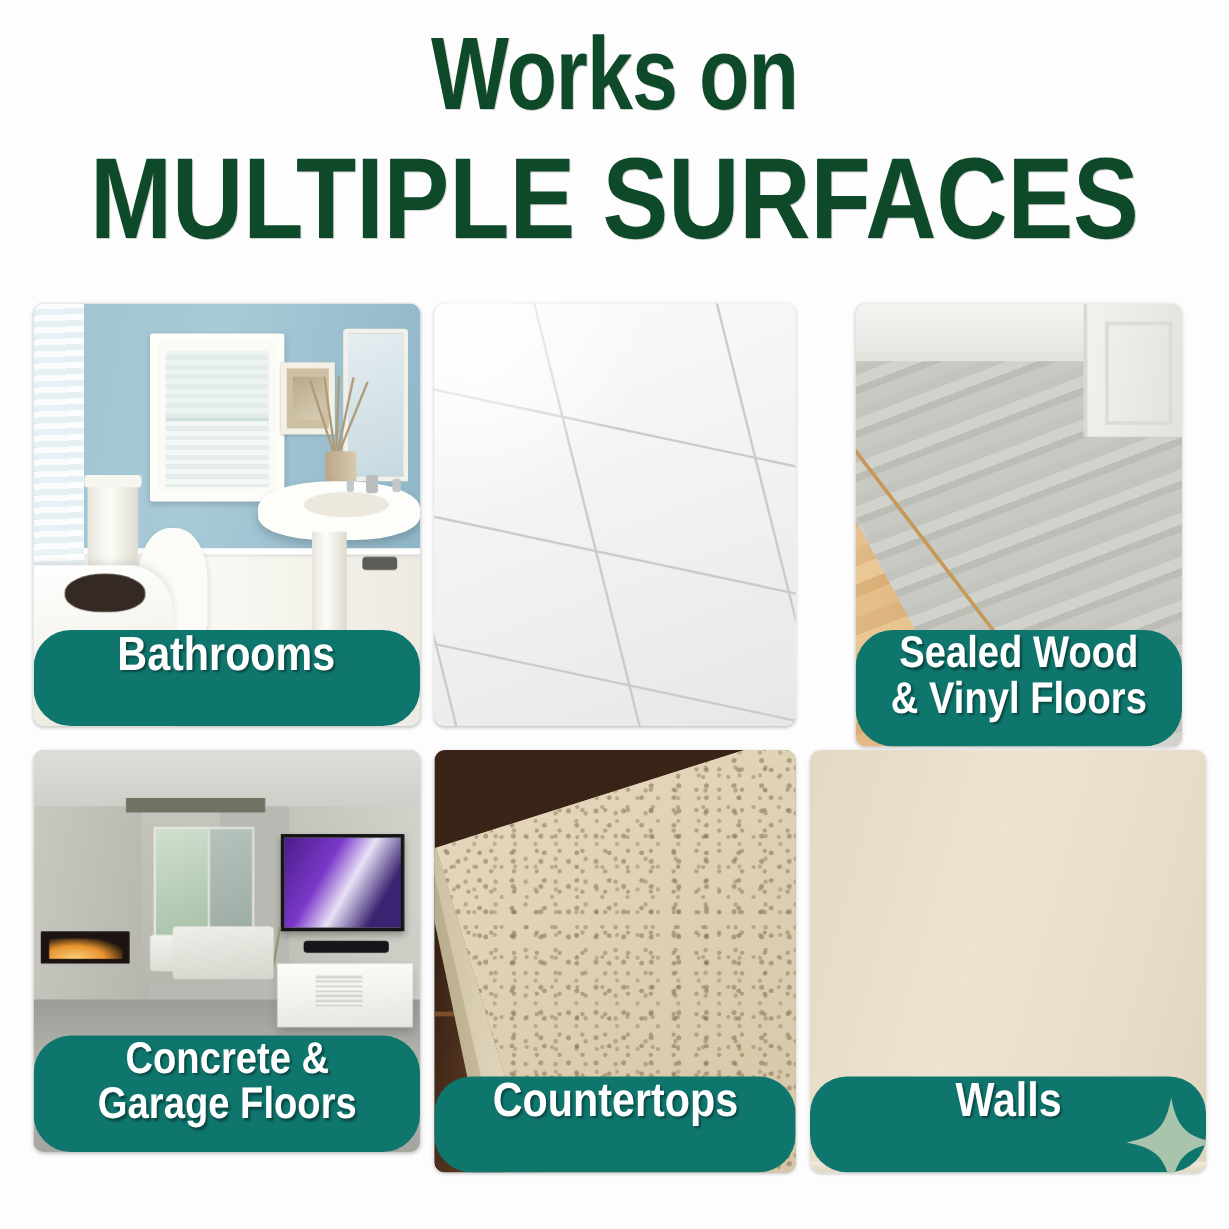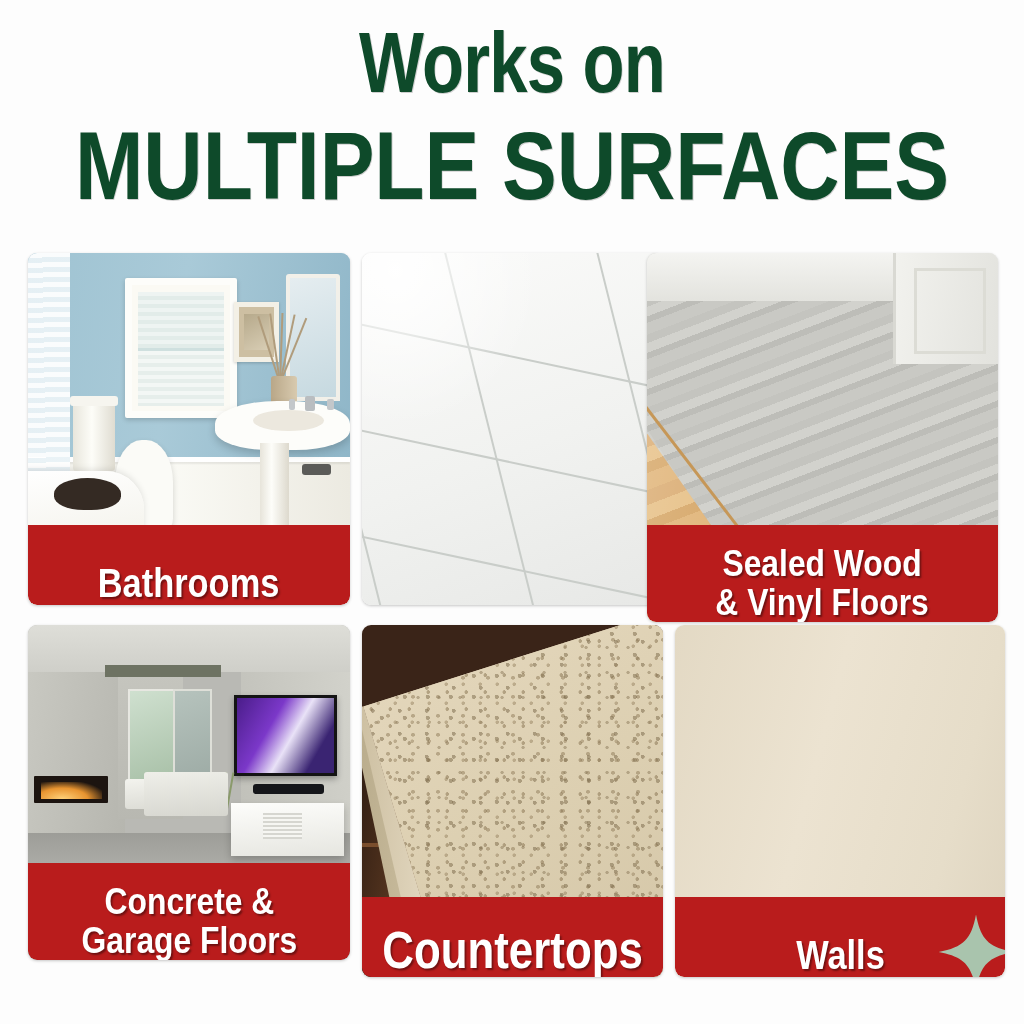--- a/index.html
+++ b/index.html
@@ -60,53 +60,54 @@
     box-shadow: 0 1px 3px rgba(0,0,0,0.22);
   }
   .cell-photo {
     position: absolute;
     left: 0; top: 0; right: 0; bottom: 0;
     overflow: hidden;
   }
   .cell-label {
     position: absolute;
     left: 0; right: 0; bottom: 0;
-    background: #b91c1c;
+    background: #0f766e;
     color: #ffffff;
     font-weight: bold;
     text-align: center;
     display: flex;
-    align-items: flex-end;
+    align-items: flex-start;
     justify-content: center;
     border-bottom-left-radius: 9px;
     border-bottom-right-radius: 9px;
     z-index: 5;
+    border-radius: 31px;
   }
   .cell-label span {
     display: block;
     transform: scaleX(0.86);
     transform-origin: 50% 50%;
     text-shadow: 2px 2px 2px rgba(0,0,0,0.40);
     line-height: 1.04;
     white-space: pre-line;
   }
 
   
   #cell-bathrooms  { left:28px;  top:253px; width:322px; height:352px; }
   #cell-tilegrout  { left:362px; top:253px; width:301px; height:352px; }
-  #cell-sealedwood { left:647px; top:253px; width:351px; height:369px; }
+  #cell-sealedwood { left:713px; top:253px; width:272px; height:369px; }
   #cell-concrete   { left:28px;  top:625px; width:322px; height:335px; }
   #cell-counter    { left:362px; top:625px; width:301px; height:352px; }
   #cell-walls      { left:675px; top:625px; width:330px; height:352px; }
 
   #cell-bathrooms  .cell-label { height: 80px; font-size: 40px; }
   #cell-tilegrout  .cell-label { height: 80px; font-size: 40px; }
   #cell-sealedwood .cell-label { height: 97px; font-size: 37px; }
   #cell-concrete   .cell-label { height: 97px; font-size: 37px; }
-  #cell-counter    .cell-label { height: 80px; font-size: 51px; }
+  #cell-counter    .cell-label { height: 80px; font-size: 40px; }
   #cell-walls      .cell-label { height: 80px; font-size: 40px; }
 
   
   .bath { position:absolute; inset:0; background:#b3cedb; }
   .bath-wall   { position:absolute; left:0; top:0; width:100%; height:62%;
                  background: linear-gradient(100deg,#9fc3d2 0%,#a9cad8 45%,#8fb6c8 100%); }
   .bath-leftwin{ position:absolute; left:0; top:0; width:13%; height:76%;
                  background: repeating-linear-gradient(178deg,#ffffff 0 5px,#e9f2f6 5px 10px); opacity:.95; }
   .bath-wains  { position:absolute; left:0; top:58%; width:100%; height:42%;
                  background: linear-gradient(90deg,#f2f1ea,#fbfbf6 40%,#eceae1); }

